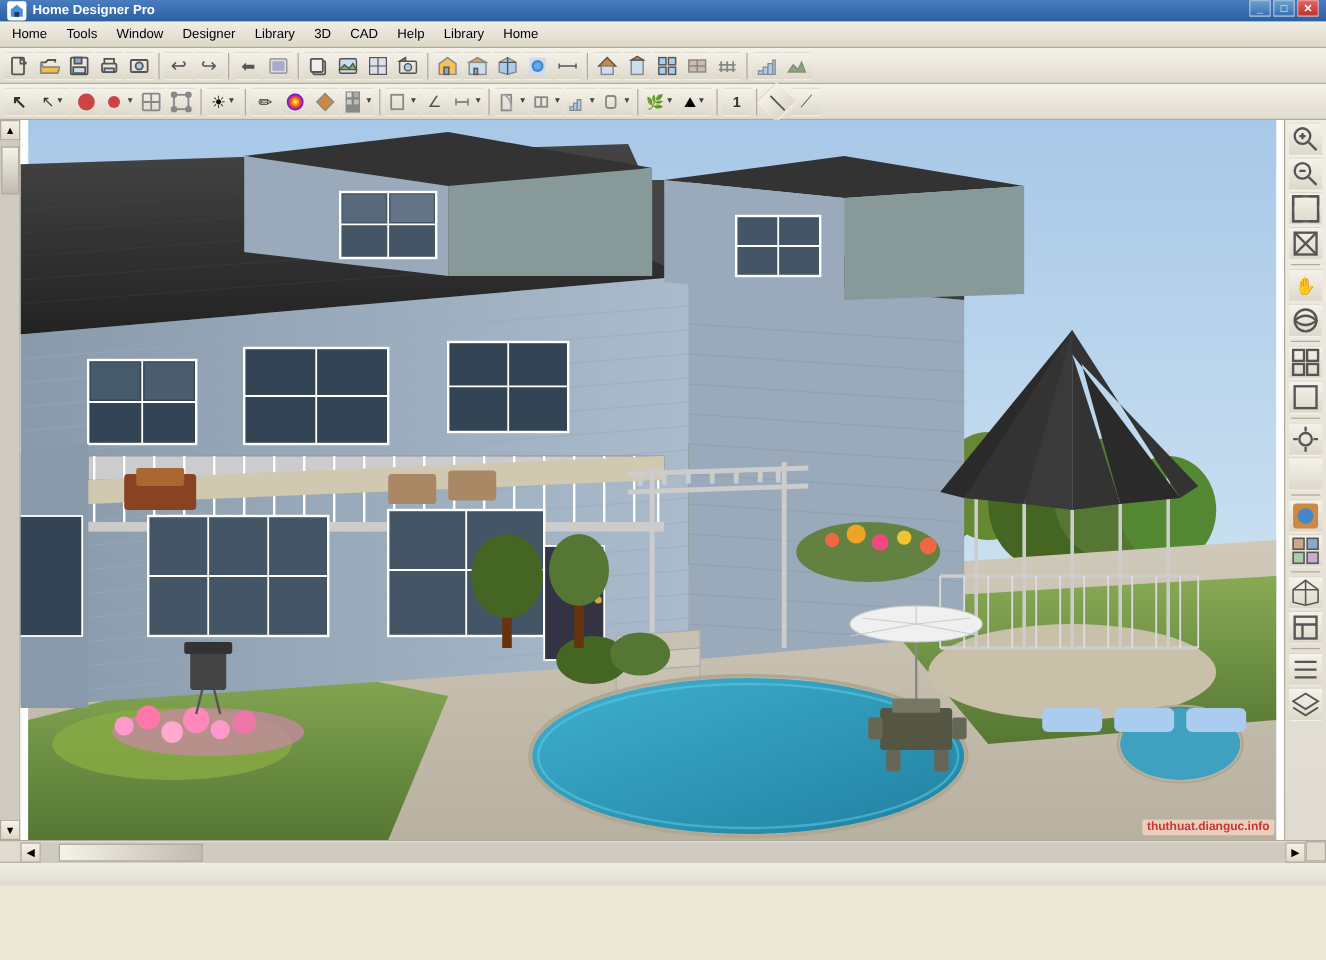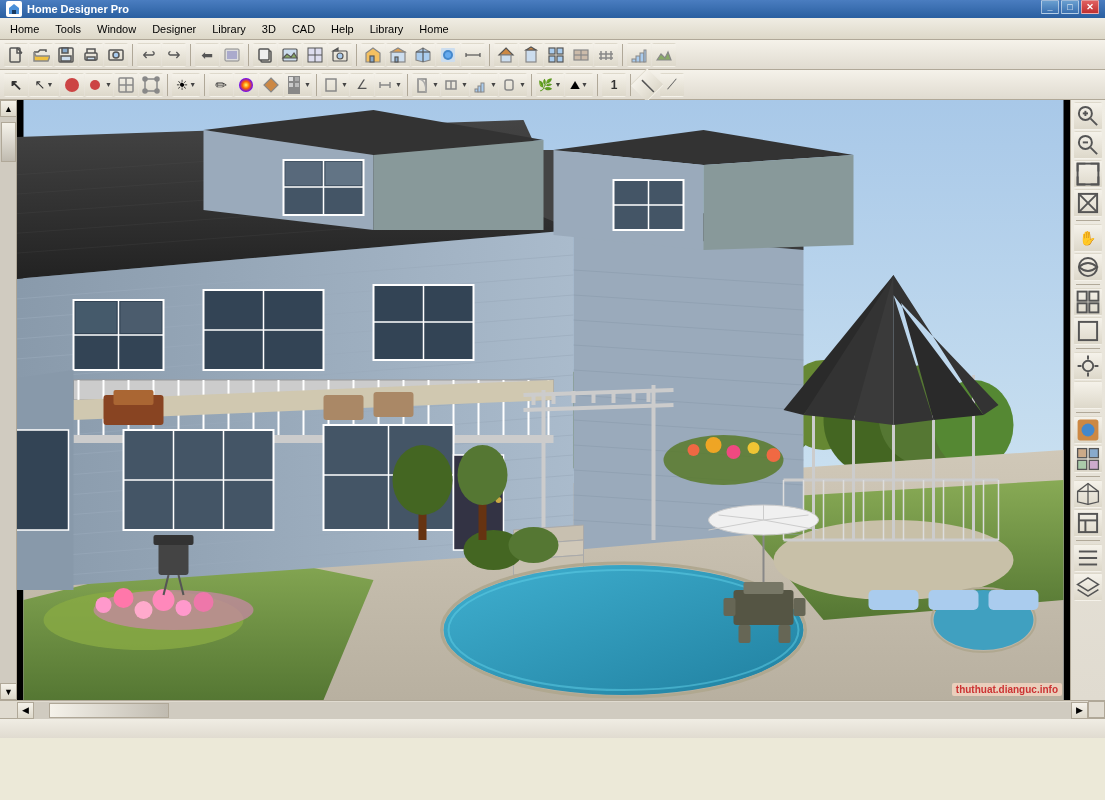--- a/index.html
+++ b/index.html
@@ -76,21 +76,21 @@
 
     
     #main-container {
       display: flex;
       height: calc(800px - 22px - 22px - 30px - 30px - 20px - 20px);
     }
 
     
     #viewport {
       flex: 1;
-      background: #000000;
+      background: #ffffff;
       position: relative;
       overflow: hidden;
     }
 
     
     #scene-svg {
       width: 100%;
       height: 100%;
       position: absolute;
       top: 0; left: 0;

